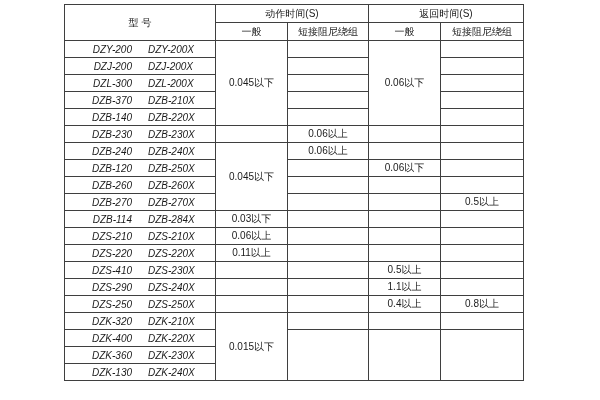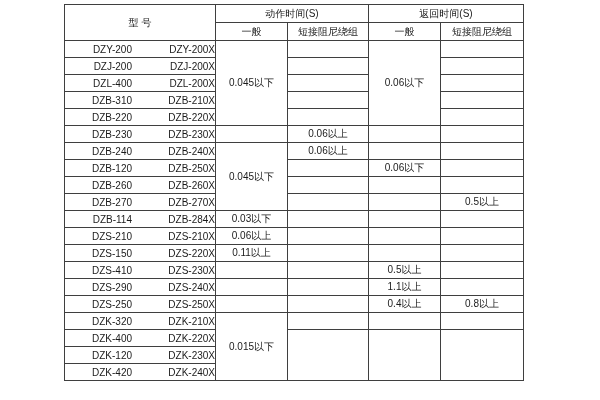--- a/index.html
+++ b/index.html
@@ -35,23 +35,24 @@
     overflow: hidden;
     white-space: nowrap;
   }
   .spec-table thead th { height: 17px; }
   .spec-table tbody td { height: 16px; }
   .model-cell .m {
     display: inline-block;
     width: 50%;
     box-sizing: border-box;
     vertical-align: middle;
+    font-style: italic;
   }
   .model-cell .m.a { text-align: right; padding-right: 8px; }
-  .model-cell .m.b { text-align: right;  padding-left: 8px; }
+  .model-cell .m.b { text-align: left;  padding-left: 8px; }
 </style>
 </head>
 <body>
 
 <div class="page">
   <table class="spec-table">
     <colgroup>
       <col style="width:151px">
       <col style="width:72px">
       <col style="width:81px">
@@ -78,31 +79,31 @@
           <td></td>
           <td rowspan="5">0.06以下</td>
           <td></td>
         </tr>
         <tr>
           <td class="model-cell"><span class="m a">DZJ-200</span><span class="m b">DZJ-200X</span></td>
           <td></td>
           <td></td>
         </tr>
         <tr>
-          <td class="model-cell"><span class="m a">DZL-400</span><span class="m b">DZL-200X</span></td>
-          <td></td>
-          <td></td>
-        </tr>
-        <tr>
-          <td class="model-cell"><span class="m a">DZB-310</span><span class="m b">DZB-210X</span></td>
-          <td></td>
-          <td></td>
-        </tr>
-        <tr>
-          <td class="model-cell"><span class="m a">DZB-220</span><span class="m b">DZB-220X</span></td>
+          <td class="model-cell"><span class="m a">DZL-300</span><span class="m b">DZL-200X</span></td>
+          <td></td>
+          <td></td>
+        </tr>
+        <tr>
+          <td class="model-cell"><span class="m a">DZB-370</span><span class="m b">DZB-210X</span></td>
+          <td></td>
+          <td></td>
+        </tr>
+        <tr>
+          <td class="model-cell"><span class="m a">DZB-140</span><span class="m b">DZB-220X</span></td>
           <td></td>
           <td></td>
         </tr>
         <tr>
           <td class="model-cell"><span class="m a">DZB-230</span><span class="m b">DZB-230X</span></td>
           <td></td>
           <td>0.06以上</td>
           <td></td>
           <td></td>
         </tr>
@@ -139,21 +140,21 @@
           <td></td>
         </tr>
         <tr>
           <td class="model-cell"><span class="m a">DZS-210</span><span class="m b">DZS-210X</span></td>
           <td>0.06以上</td>
           <td></td>
           <td></td>
           <td></td>
         </tr>
         <tr>
-          <td class="model-cell"><span class="m a">DZS-150</span><span class="m b">DZS-220X</span></td>
+          <td class="model-cell"><span class="m a">DZS-220</span><span class="m b">DZS-220X</span></td>
           <td>0.11以上</td>
           <td></td>
           <td></td>
           <td></td>
         </tr>
         <tr>
           <td class="model-cell"><span class="m a">DZS-410</span><span class="m b">DZS-230X</span></td>
           <td></td>
           <td></td>
           <td>0.5以上</td>
@@ -180,20 +181,20 @@
           <td></td>
           <td></td>
         </tr>
         <tr>
           <td class="model-cell"><span class="m a">DZK-400</span><span class="m b">DZK-220X</span></td>
           <td rowspan="3"></td>
           <td rowspan="3"></td>
           <td rowspan="3"></td>
         </tr>
         <tr>
-          <td class="model-cell"><span class="m a">DZK-120</span><span class="m b">DZK-230X</span></td>
-        </tr>
-        <tr>
-          <td class="model-cell"><span class="m a">DZK-420</span><span class="m b">DZK-240X</span></td>
+          <td class="model-cell"><span class="m a">DZK-360</span><span class="m b">DZK-230X</span></td>
+        </tr>
+        <tr>
+          <td class="model-cell"><span class="m a">DZK-130</span><span class="m b">DZK-240X</span></td>
         </tr>
       </tbody>
   </table>
 </div>
 
 </body></html>

